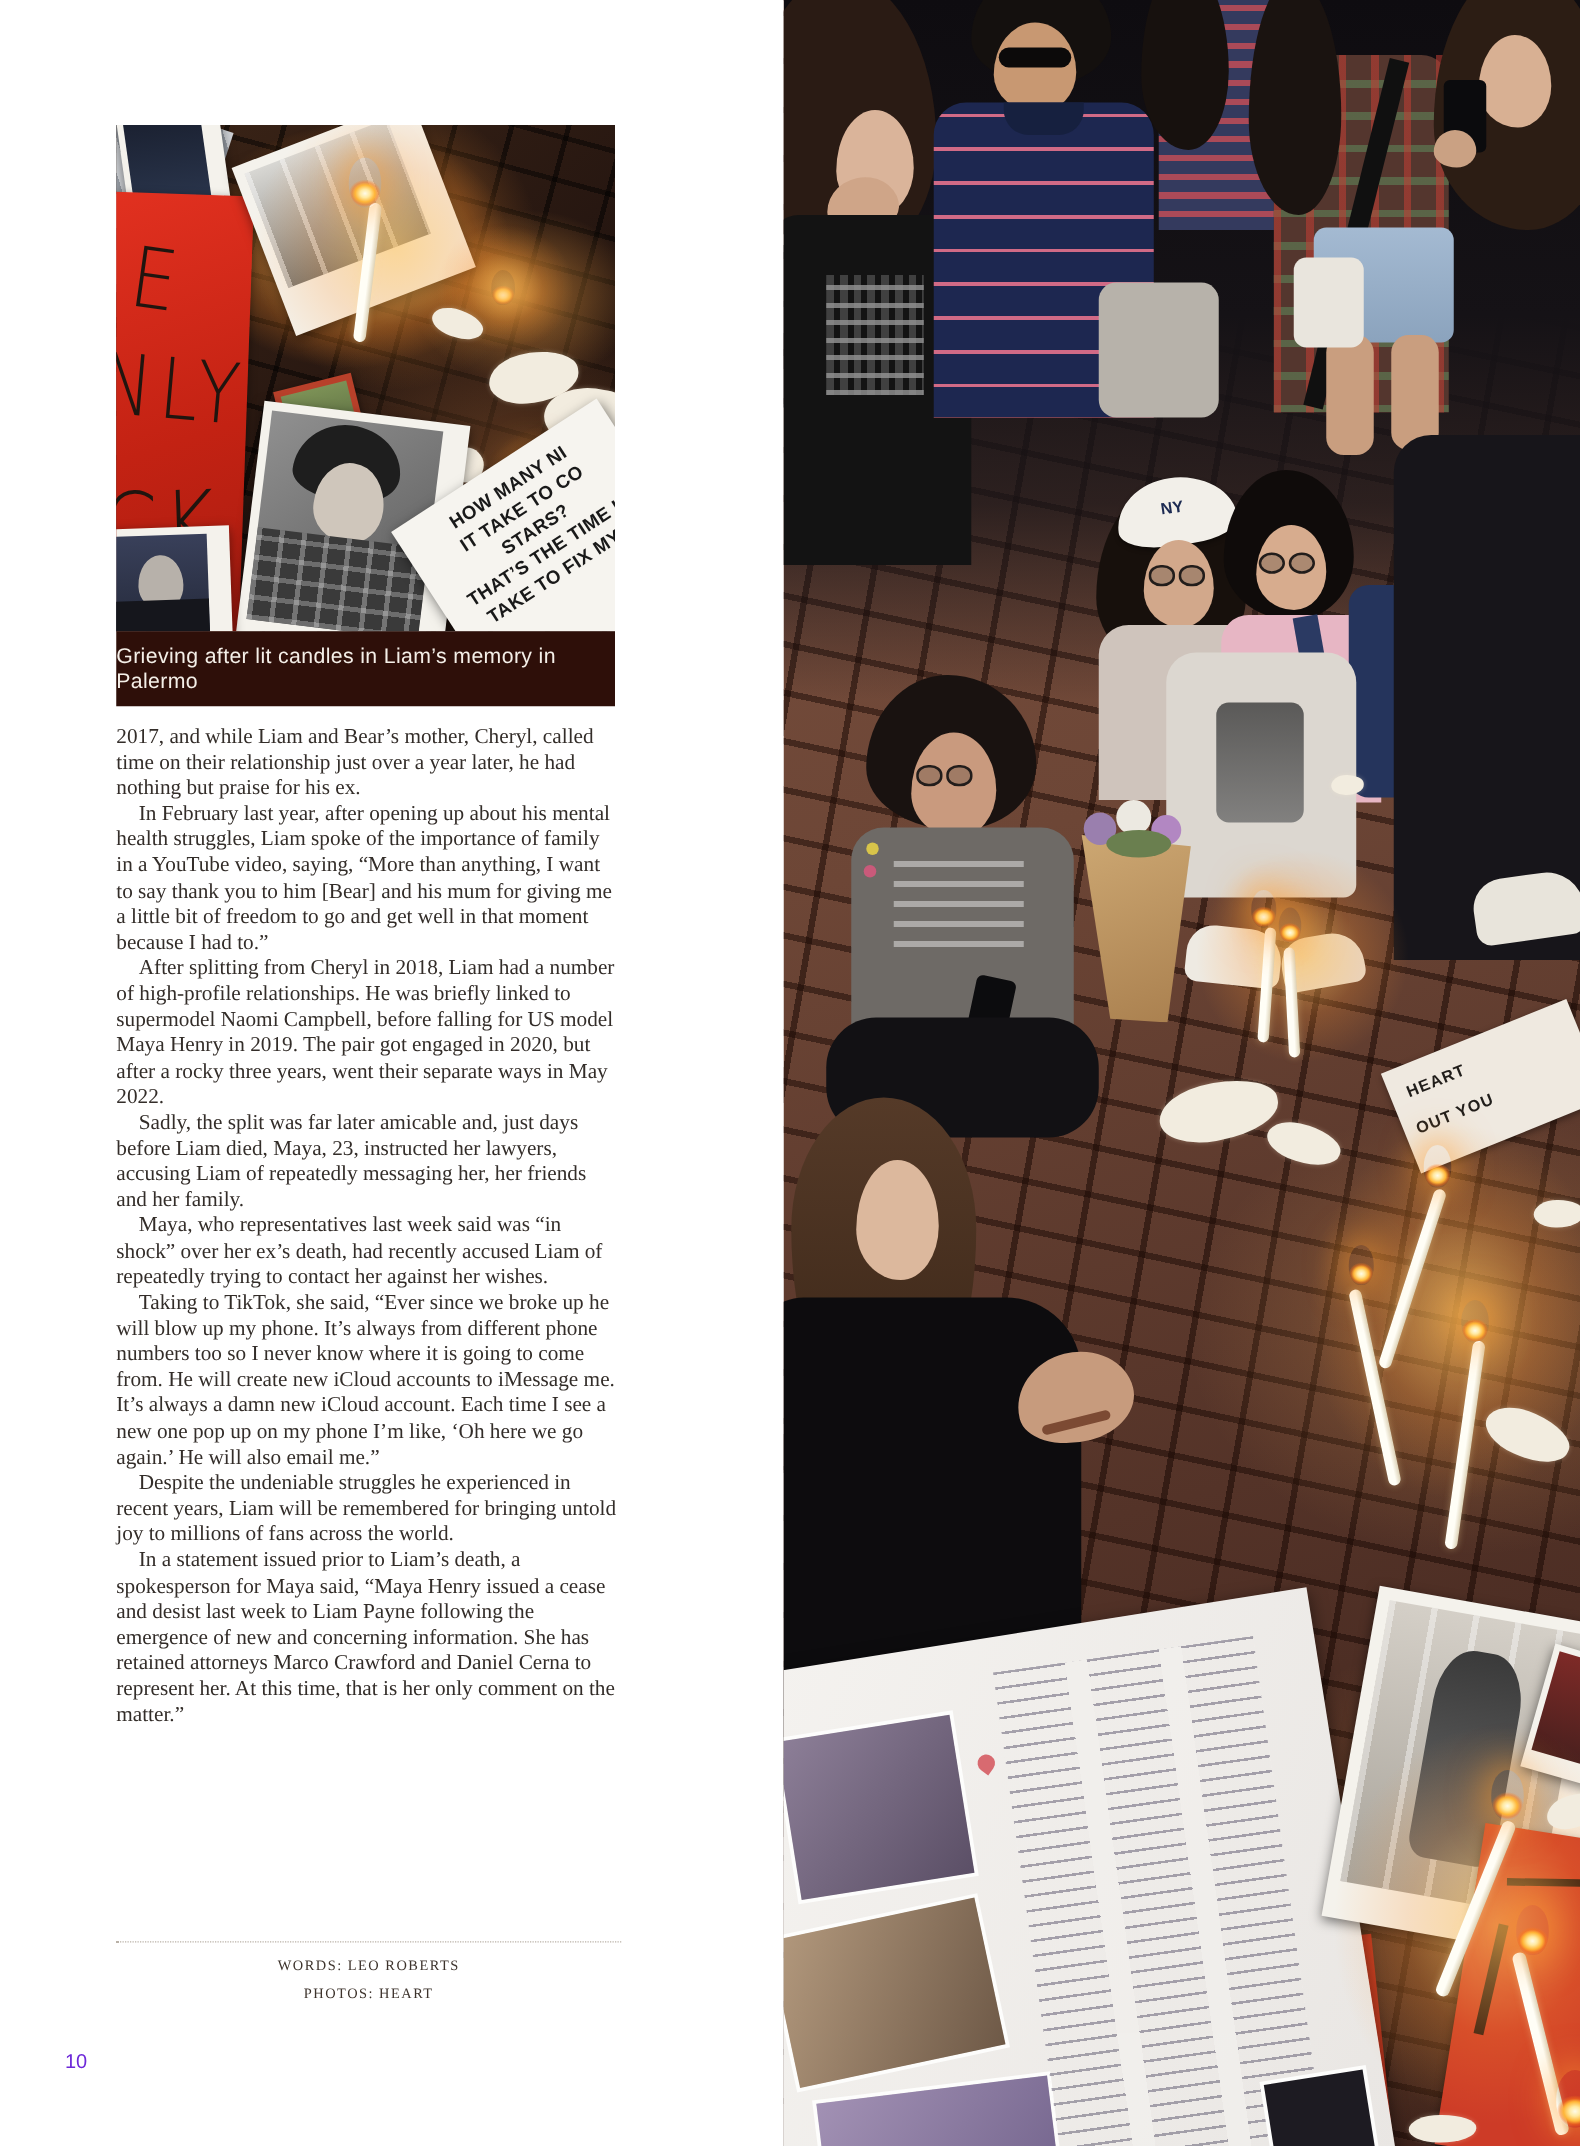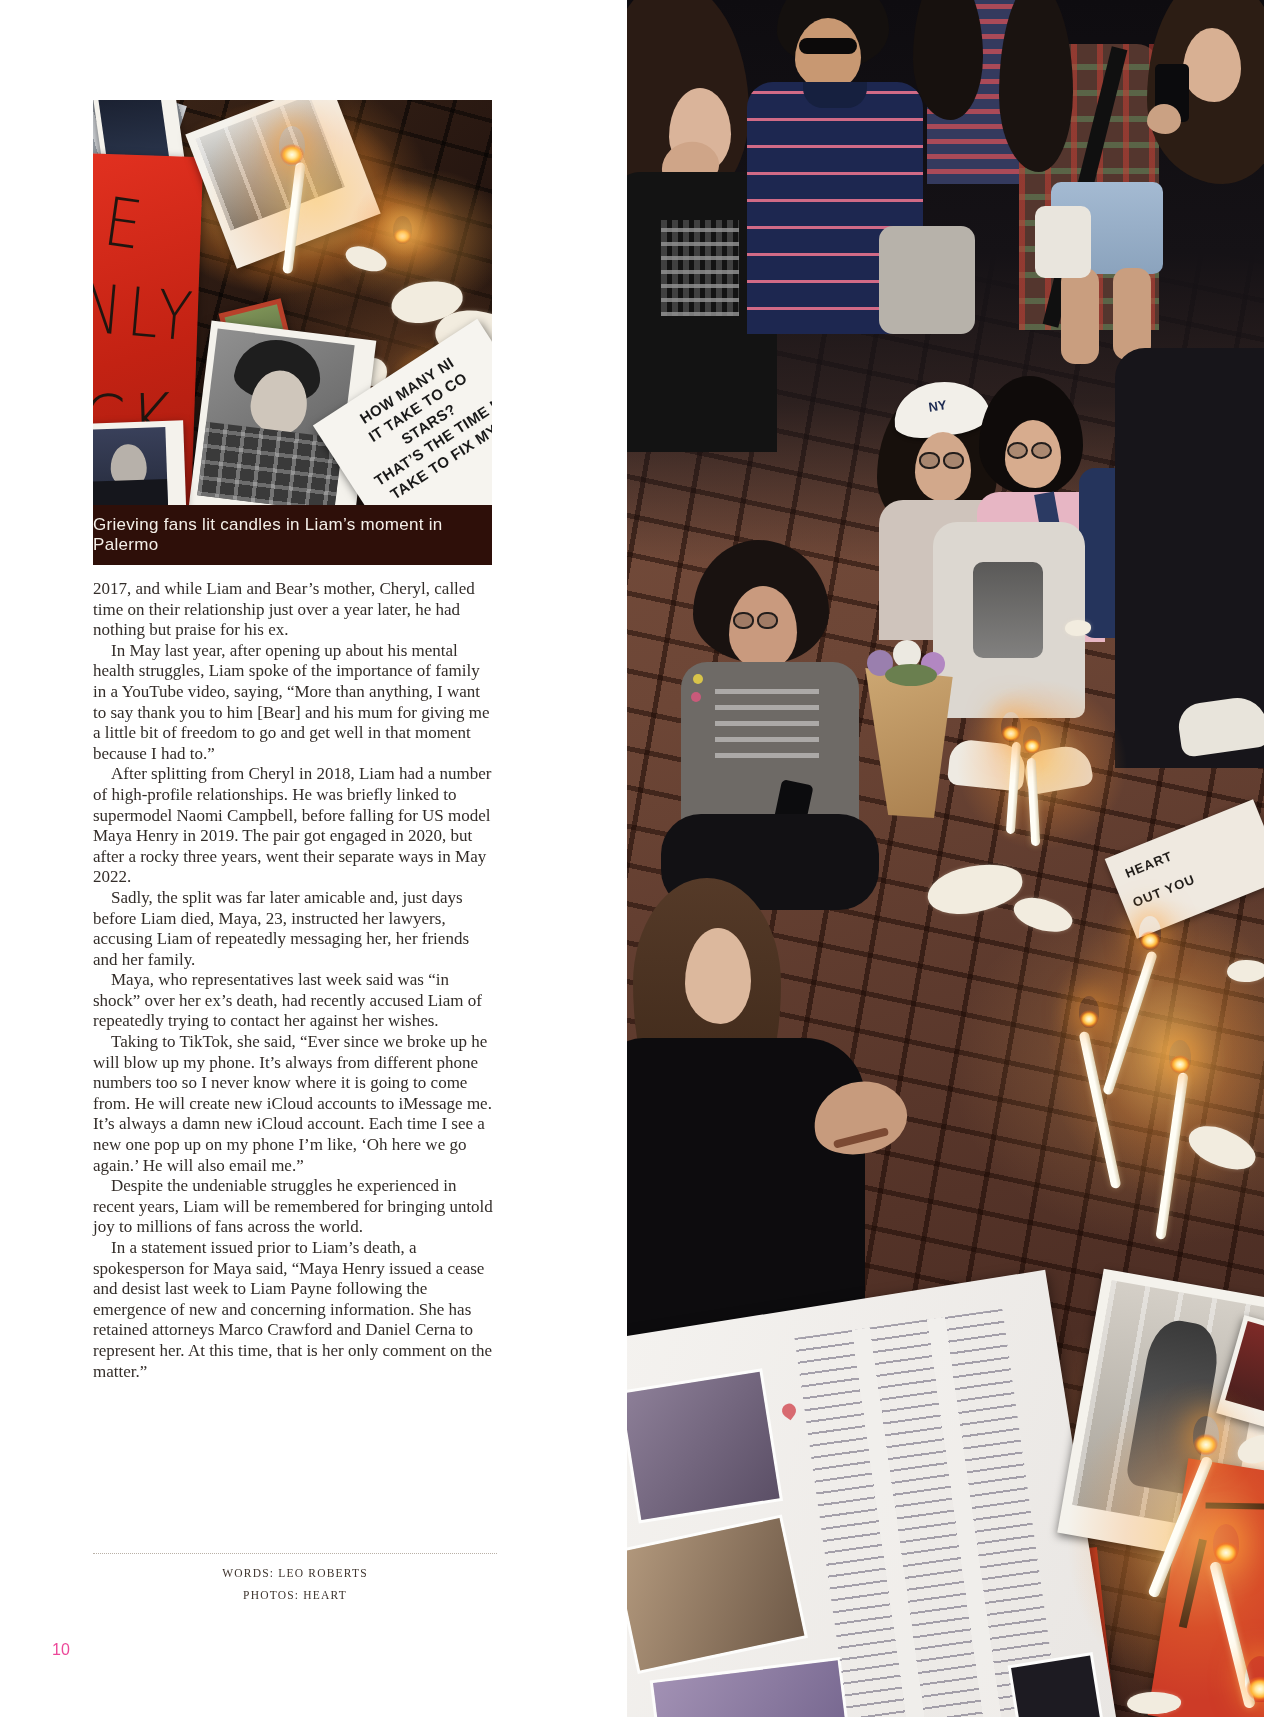--- a/index.html
+++ b/index.html
@@ -53,21 +53,21 @@
   .article p.ind{text-indent:18px;}
   .okbadge{display:inline-block;margin-left:8px;background:#9e2723;color:#ffffff;
     font-family:"Liberation Sans",sans-serif;font-weight:700;font-style:italic;
     font-size:12px;line-height:14px;padding:1px 4px 2px;border-radius:2px;text-indent:0;
     box-shadow:inset 0 0 0 1px rgba(255,255,255,.55);}
 
   .rule{position:absolute;left:93px;top:1553px;width:404px;border-top:1px dotted #b9b1a7;}
   .credits{position:absolute;left:93px;top:1562px;width:404px;text-align:center;
     color:#3d332c;font-size:11.5px;letter-spacing:1.2px;line-height:22px;}
   .pagenum{position:absolute;left:52px;top:1641px;font-family:"Liberation Sans",sans-serif;
-    font-size:16px;color:#ec4899;}
+    font-size:16px;color:#6d28d9;}
 
   
   .photo-right{position:absolute;left:627px;top:0;width:637px;height:1717px;overflow:hidden;
     background:
       radial-gradient(300px 240px at 86% 62%, rgba(255,180,90,.28), rgba(0,0,0,0) 75%),
       radial-gradient(340px 280px at 92% 88%, rgba(255,170,80,.3), rgba(0,0,0,0) 75%),
       repeating-linear-gradient(100deg, rgba(26,9,4,0) 0 46px, rgba(26,9,4,.55) 46px 51px),
       repeating-linear-gradient(12deg, rgba(26,9,4,0) 0 33px, rgba(26,9,4,.5) 33px 38px),
       linear-gradient(165deg,#7c5342 0%,#6d4636 38%,#543328 68%,#3b211a 100%);}
   .crowd-backdrop{position:absolute;left:0;top:0;width:637px;height:560px;
@@ -142,27 +142,27 @@
       </div>
 
       <div class="photoframe" style="left:-8px;top:322px;width:88px;height:96px;transform:rotate(-2deg);padding:6px;">
         <div style="position:relative;width:76px;height:84px;background:linear-gradient(#39405a,#232838);overflow:hidden;">
           <div class="abs" style="left:20px;top:16px;width:36px;height:44px;background:#b7b1aa;border-radius:50% 50% 46% 54%/56% 56% 46% 44%;"></div>
           <div class="abs" style="left:0;top:52px;width:76px;height:32px;background:#15161c;"></div>
         </div>
       </div>
     </div>
     <figcaption class="tf-caption">
-      <span>Grieving fans lit candles in Liam’s moment in Palermo</span>
+      <span>Grieving after lit candles in Liam’s memory in Palermo</span>
     </figcaption>
   </figure>
 
   <div class="article">
     <p>2017, and while Liam and Bear’s mother, Cheryl, called time on their relationship just over a year later, he had nothing but praise for his ex.</p>
-    <p class="ind">In May last year, after opening up about his mental health struggles, Liam spoke of the importance of family in a YouTube video, saying, “More than anything, I want to say thank you to him [Bear] and his mum for giving me a little bit of freedom to go and get well in that moment because I had to.”</p>
+    <p class="ind">In February last year, after opening up about his mental health struggles, Liam spoke of the importance of family in a YouTube video, saying, “More than anything, I want to say thank you to him [Bear] and his mum for giving me a little bit of freedom to go and get well in that moment because I had to.”</p>
     <p class="ind">After splitting from Cheryl in 2018, Liam had a number of high-profile relationships. He was briefly linked to supermodel Naomi Campbell, before falling for US model Maya Henry in 2019. The pair got engaged in 2020, but after a rocky three years, went their separate ways in May 2022.</p>
     <p class="ind">Sadly, the split was far later amicable and, just days before Liam died, Maya, 23, instructed her lawyers, accusing Liam of repeatedly messaging her, her friends and her family.</p>
     <p class="ind">Maya, who representatives last week said was “in shock” over her ex’s death, had recently accused Liam of repeatedly trying to contact her against her wishes.</p>
     <p class="ind">Taking to TikTok, she said, “Ever since we broke up he will blow up my phone. It’s always from different phone numbers too so I never know where it is going to come from. He will create new iCloud accounts to iMessage me. It’s always a damn new iCloud account. Each time I see a new one pop up on my phone I’m like, ‘Oh here we go again.’ He will also email me.”</p>
     <p class="ind">Despite the undeniable struggles he experienced in recent years, Liam will be remembered for bringing untold joy to millions of fans across the world.</p>
     <p class="ind">In a statement issued prior to Liam’s death, a spokesperson for Maya said, “Maya Henry issued a cease and desist last week to Liam Payne following the emergence of new and concerning information. She has retained attorneys Marco Crawford and Daniel Cerna to represent her. At this time, that is her only comment on the matter.”</p>
   </div>
 
   <div class="rule"></div>
   <div class="credits">

